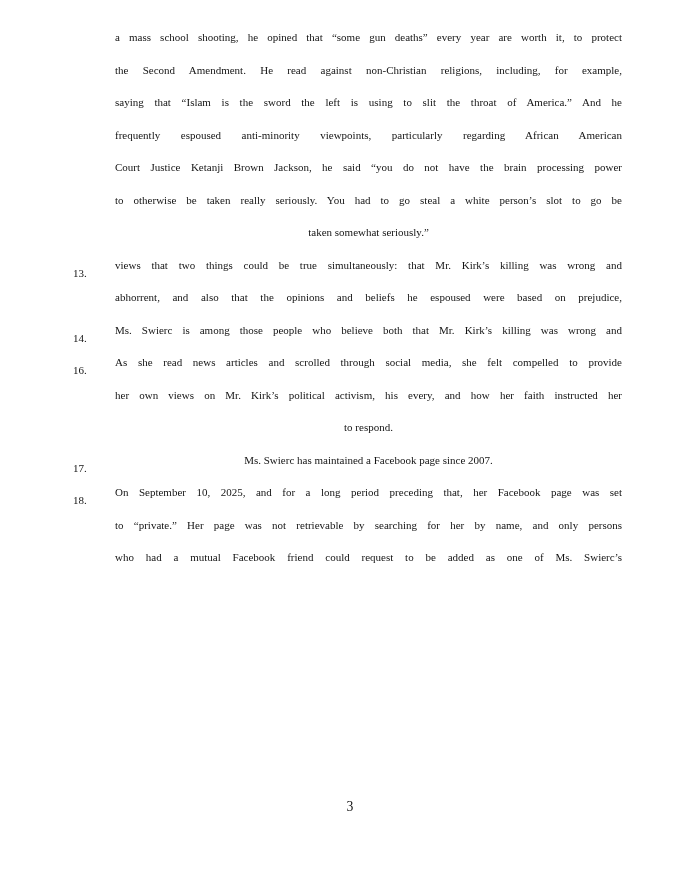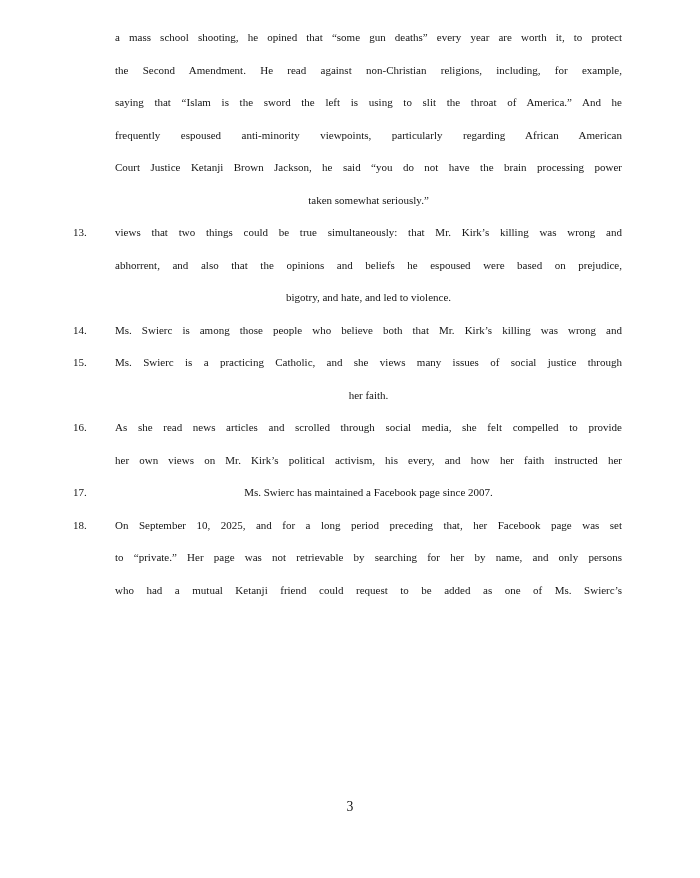--- a/index.html
+++ b/index.html
@@ -23,21 +23,21 @@
     width: 507px;
     font-size: 11px;
     line-height: 32.5px;
   }
   .para {
     position: relative;
   }
   .pnum {
     position: absolute;
     left: -42px;
-    top: 0;
+    top: 8px;
     line-height: 32.5px;
   }
   .line {
     height: 32.5px;
     overflow: hidden;
     white-space: normal;
     text-align: center;
   }
   
   .j {
@@ -64,55 +64,51 @@
 
 <div class="page">
   <div class="text-block">
 
     <div class="para">
       <div class="line j">a mass school shooting, he opined that “some gun deaths” every year are worth it, to protect</div>
       <div class="line j">the Second Amendment.  He read against non-Christian religions, including, for example,</div>
       <div class="line j">saying that “Islam is the sword the left is using to slit the throat of America.” And he</div>
       <div class="line j">frequently espoused anti-minority viewpoints, particularly regarding African American</div>
       <div class="line j">Court Justice Ketanji Brown Jackson, he said “you do not have the brain processing power</div>
+      <div class="line j">to otherwise be taken really seriously. You had to go steal a white person’s slot to go be</div>
       <div class="line">taken somewhat seriously.”</div>
     </div>
 
     <div class="para">
       <span class="pnum">13.</span>
       <div class="line j">views that two things could be true simultaneously: that Mr. Kirk’s killing was wrong and</div>
       <div class="line j">abhorrent, and also that the opinions and beliefs he espoused were based on prejudice,</div>
-      <div class="line">bigotry, and hate, and led to violence.</div>
     </div>
 
     <div class="para">
       <span class="pnum">14.</span>
       <div class="line j">Ms. Swierc is among those people who believe both that Mr. Kirk’s killing was wrong and</div>
     </div>
 
-    <div class="para">
-      <span class="pnum">15.</span>
-      <div class="line j">Ms. Swierc is a practicing Catholic, and she views many issues of social justice through</div>
-      <div class="line">her faith.</div>
-    </div>
 
     <div class="para">
       <span class="pnum">16.</span>
       <div class="line j">As she read news articles and scrolled through social media, she felt compelled to provide</div>
       <div class="line j">her own views on Mr. Kirk’s political activism, his every, and how her faith instructed her</div>
+      <div class="line">to respond.</div>
     </div>
 
     <div class="para">
       <span class="pnum">17.</span>
       <div class="line">Ms. Swierc has maintained a Facebook page since 2007.</div>
     </div>
 
     <div class="para">
       <span class="pnum">18.</span>
       <div class="line j">On September 10, 2025, and for a long period preceding that, her Facebook page was set</div>
       <div class="line j">to “private.”  Her page was not retrievable by searching for her by name, and only persons</div>
-      <div class="line j">who had a mutual Ketanji friend could request to be added as one of Ms. Swierc’s</div>
+      <div class="line j">who had a mutual Facebook friend could request to be added as one of Ms. Swierc’s</div>
     </div>
 
   </div>
 
   <div class="footer">3</div>
 </div>
 
 </body></html>

